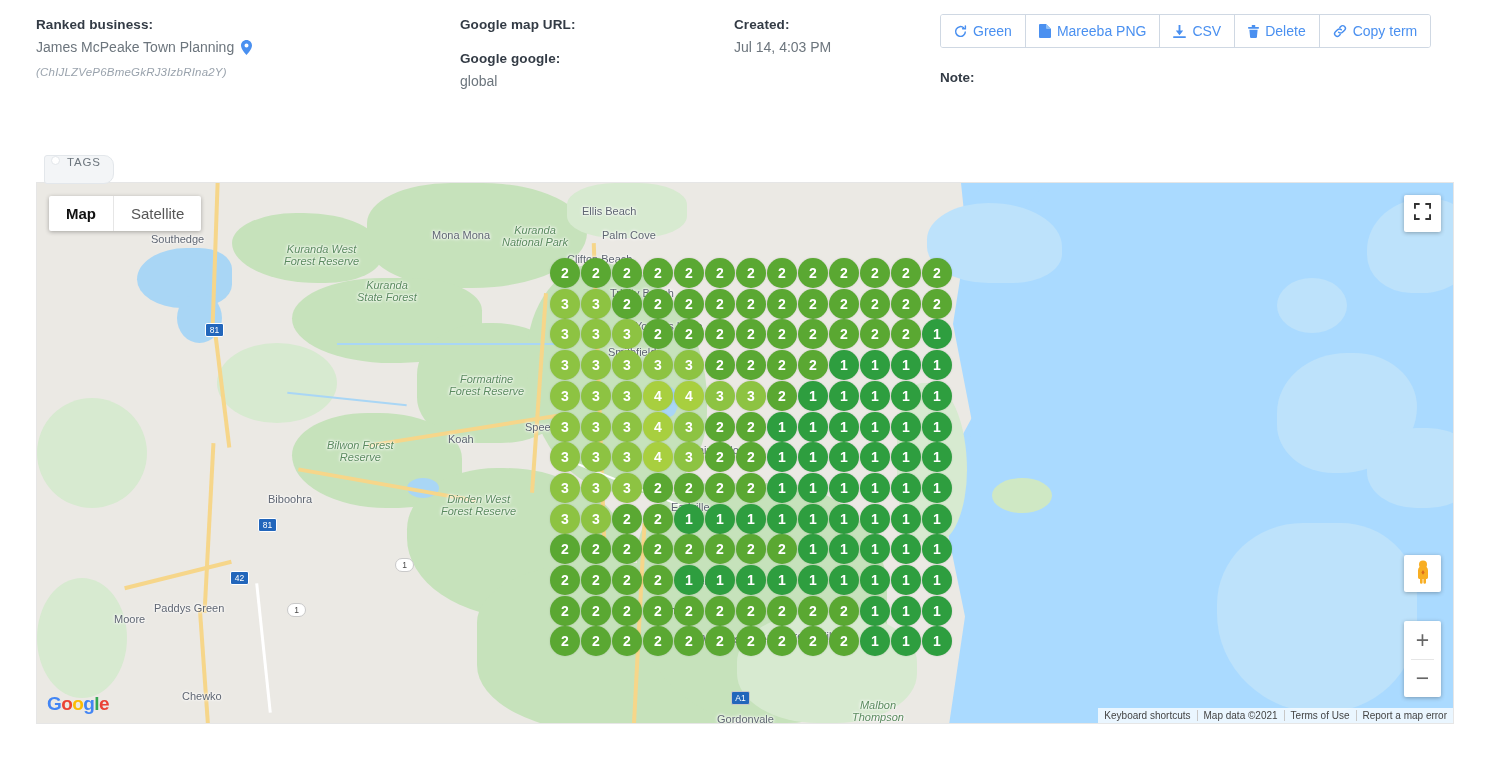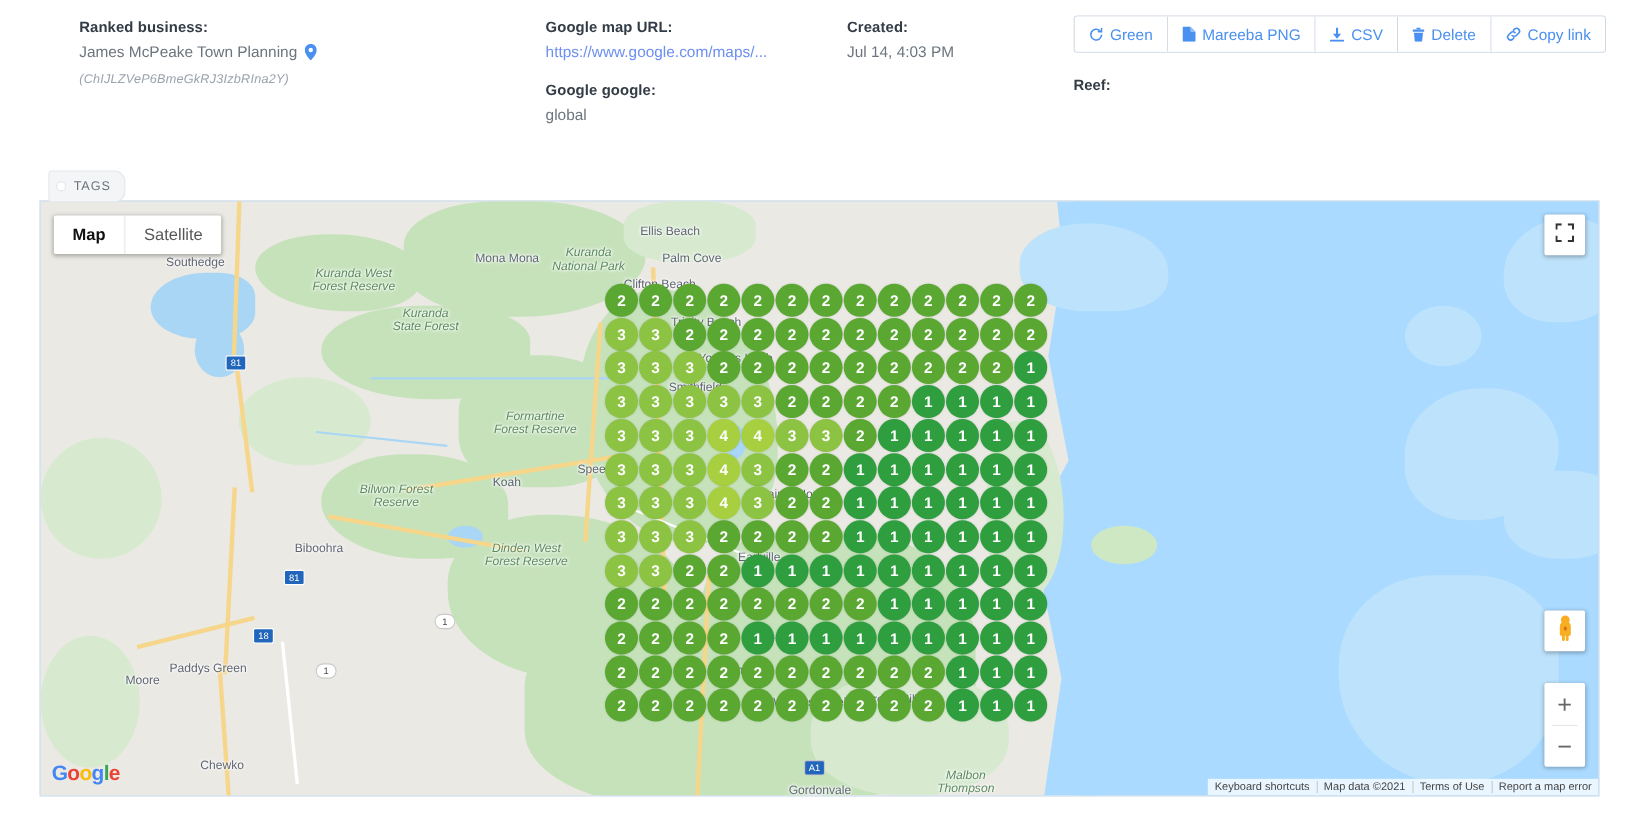--- a/index.html
+++ b/index.html
@@ -4,21 +4,21 @@
 <style>
   * { box-sizing: border-box; margin: 0; padding: 0; }
   html, body {
     width: 1490px; height: 762px;
     font-family: "Liberation Sans", sans-serif;
     background: #ffffff;
     overflow: hidden;
   }
 
   
-  .header { position: relative; width: 1257px; height: 150px; margin-left: 36px; }
+  .header { position: relative; width: 1257px; height: 150px; }
 
   .col { position: absolute; }
   .col-business { left: 36px;  top: 14px; width: 420px; }
   .col-url      { left: 460px; top: 14px; width: 265px; }
   .col-created  { left: 734px; top: 14px; width: 200px; }
   .col-actions  { left: 940px; top: 14px; width: 540px; }
 
   .fld-label {
     font-size: 13.5px; font-weight: bold; color: #333b45;
     letter-spacing: .1px; line-height: 22px;
@@ -58,21 +58,21 @@
   }
   .btn:last-child { border-right: none; }
   .btn svg { display: block; }
 
   .note-label { margin-top: 22px; font-size: 13.5px; font-weight: bold; color: #333b45; }
 
   
   .tags-chip {
     position: absolute; left: 44px; top: 155px;
     height: 29px; padding: 0 12px 0 6px;
-    display: flex; align-items: center; gap: 7px;
+    display: flex; gap: 7px;
     background: #f3f5f7;
     border: 1px solid #e3e7eb;
     border-radius: 3px 10px 10px 3px;
     font-size: 11.5px; color: #6c757d; letter-spacing: .8px;
     z-index: 5;
   }
   .tags-hole { width: 9px; height: 9px; border-radius: 50%; background: #fff; border: 1px solid #e3e7eb; }
 
   
   .map {
@@ -186,21 +186,20 @@
             <path d="M5.5 0C2.46 0 0 2.46 0 5.5 0 9.6 5.5 15 5.5 15S11 9.6 11 5.5C11 2.46 8.54 0 5.5 0zm0 7.5a2 2 0 110-4 2 2 0 010 4z" fill="#4a90f0"></path>
           </svg>
       </span>
     </div>
     <div class="place-id">(ChIJLZVeP6BmeGkRJ3IzbRIna2Y)</div>
   </div>
 
 
   <div class="col col-url">
     <div class="fld-label">Google map URL:</div>
-    <div class="fld-value link">https://www.google.com/maps/...</div>
     <div class="spacer-sm"></div>
     <div class="fld-label">Google google:</div>
     <div class="fld-value">global</div>
   </div>
 
   <div class="col col-created">
     <div class="fld-label">Created:</div>
     <div class="fld-value">Jul 14, 4:03 PM</div>
   </div>
 
@@ -248,24 +247,24 @@
         <span>Delete</span>
       </button>
 
       <button class="btn">
         <span>
           <svg width="14" height="14" viewBox="0 0 16 16" fill="none" stroke="#4a90f0" stroke-width="1.7" stroke-linecap="round">
             <path d="M6.5 9.5a3 3 0 004.3 0l2.4-2.4a3 3 0 00-4.3-4.3L7.8 4"></path>
             <path d="M9.5 6.5a3 3 0 00-4.3 0L2.8 8.9a3 3 0 004.3 4.3L8.2 12"></path>
           </svg>
         </span>
-        <span>Copy link</span>
+        <span>Copy term</span>
       </button>
     </div>
-    <div class="note-label">Reef:</div>
+    <div class="note-label">Note:</div>
   </div>
 </div>
 
 <div class="tags-chip">
   <span class="tags-hole"></span>
   <span>TAGS</span>
 </div>
 
 <div class="map">
 
@@ -318,21 +317,21 @@
     <div class="shape water-lt" style="left:890px;top:20px;width:135px;height:80px;border-radius:50% 60% 40% 50%;"></div>
     <div class="shape water-lt" style="left:1330px;top:15px;width:110px;height:95px;border-radius:55% 45% 50% 40%;"></div>
     <div class="shape water-lt" style="left:1240px;top:95px;width:70px;height:55px;border-radius:50%;"></div>
     <div class="shape water-lt" style="left:1240px;top:170px;width:140px;height:120px;border-radius:50% 45% 55% 40%;"></div>
     <div class="shape water-lt" style="left:1330px;top:245px;width:110px;height:80px;border-radius:45%;"></div>
     <div class="shape water-lt" style="left:1180px;top:340px;width:200px;height:190px;border-radius:45% 40% 50% 55%;"></div>
     <div class="shape water-lt" style="left:955px;top:295px;width:60px;height:35px;border-radius:50%;background:#cfe8c4;"></div>
 
     <div class="shield" style="left:168px;top:140px;">81</div>
     <div class="shield" style="left:221px;top:335px;">81</div>
-    <div class="shield" style="left:193px;top:388px;">18</div>
+    <div class="shield" style="left:193px;top:388px;">42</div>
     <div class="shield w" style="left:358px;top:375px;">1</div>
     <div class="shield w" style="left:250px;top:420px;">1</div>
     <div class="shield w" style="left:583px;top:165px;">1</div>
     <div class="shield w" style="left:694px;top:508px;background:#2266bb;color:#fff;border-radius:2px;">A1</div>
 
     <div id="map-labels">
         <div class="lbl" style="left: 545px; top: 22px;">Ellis Beach</div>
         <div class="lbl" style="left: 565px; top: 46px;">Palm Cove</div>
         <div class="lbl" style="left: 530px; top: 70px;">Clifton Beach</div>
         <div class="lbl" style="left: 573px; top: 104px;">Trinity Beach</div>

